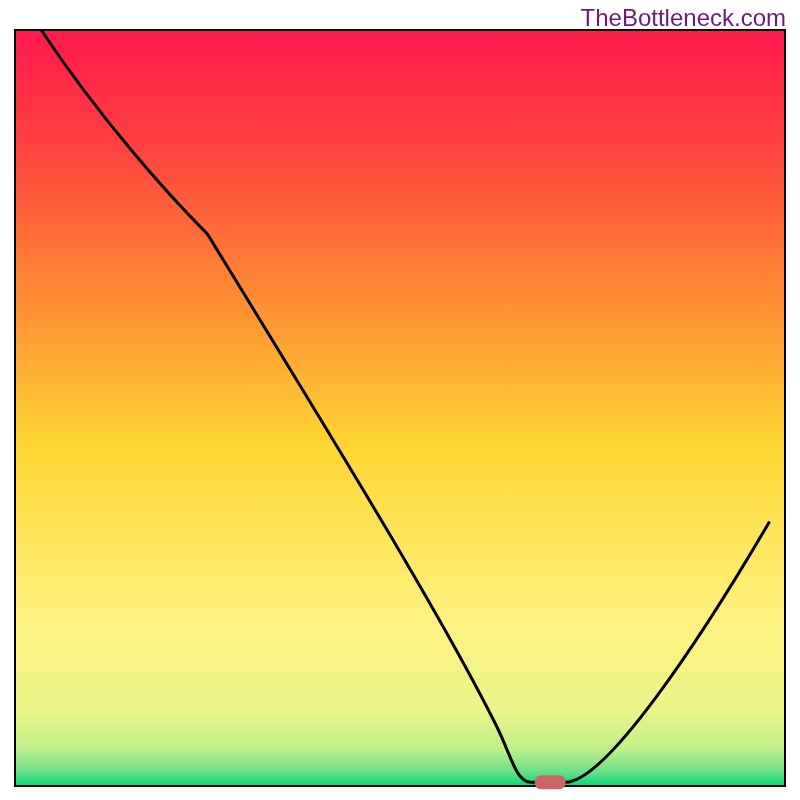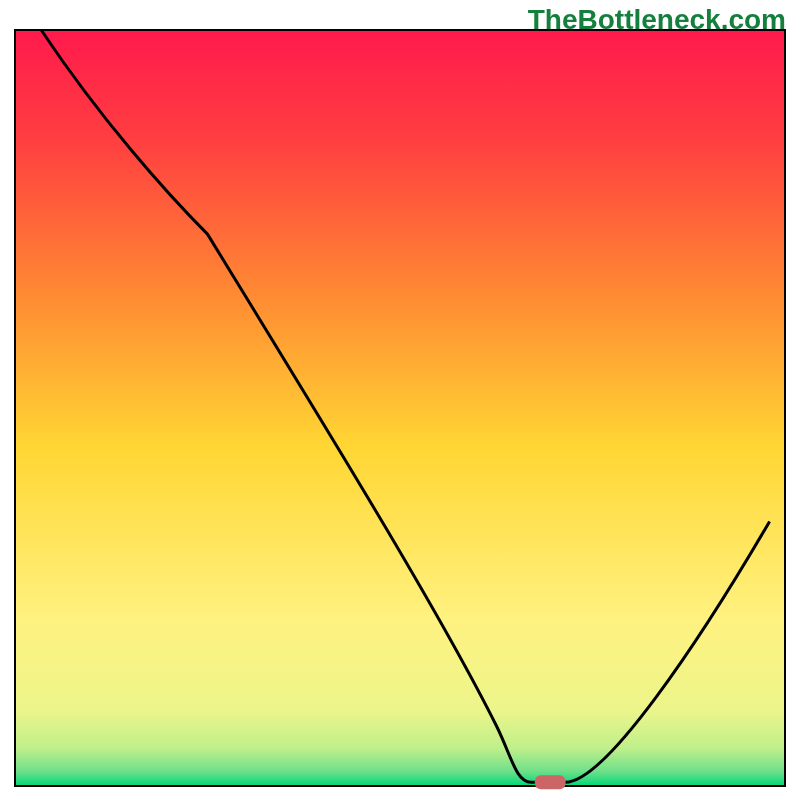--- a/index.html
+++ b/index.html
@@ -13,23 +13,23 @@
   }
   .chart-container {
     position: relative;
     width: 800px;
     height: 800px;
   }
   .watermark {
     position: absolute;
     top: 4px;
     right: 14px;
-    font-size: 28px;
-    font-weight: bold;
-    color: #15803d;
+    font-size: 24px;
+    font-weight: normal;
+    color: #701a75;
     z-index: 3;
   }
   svg.plot {
     position: absolute;
     left: 0;
     top: 0;
     width: 800px;
     height: 800px;
   }
 </style>

